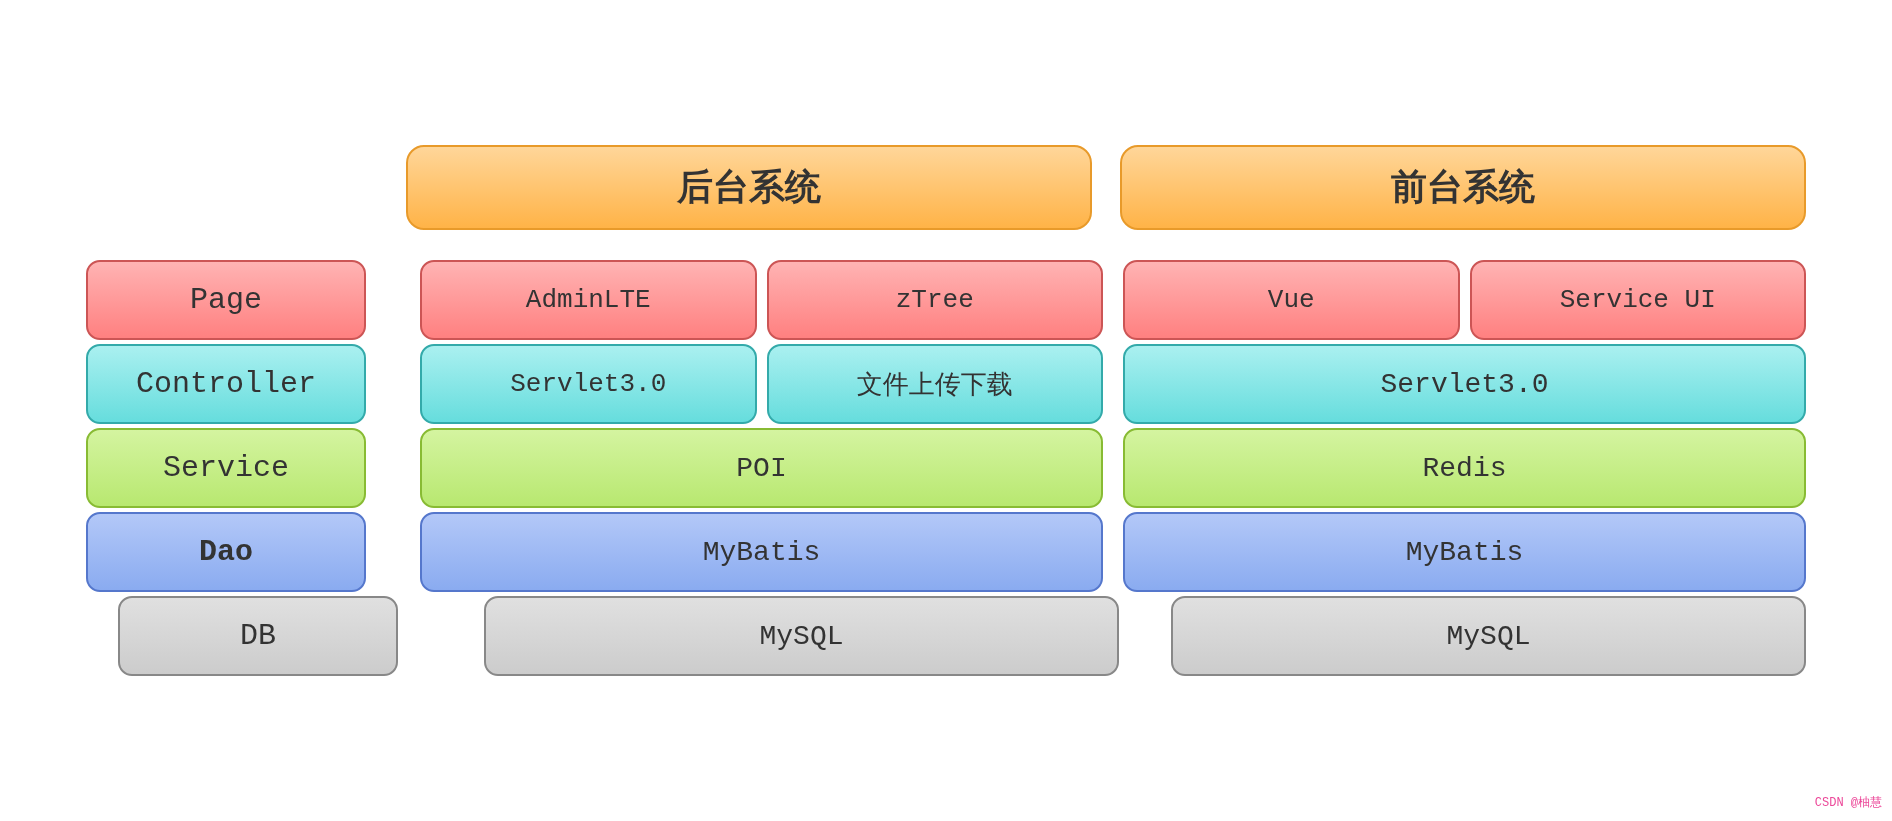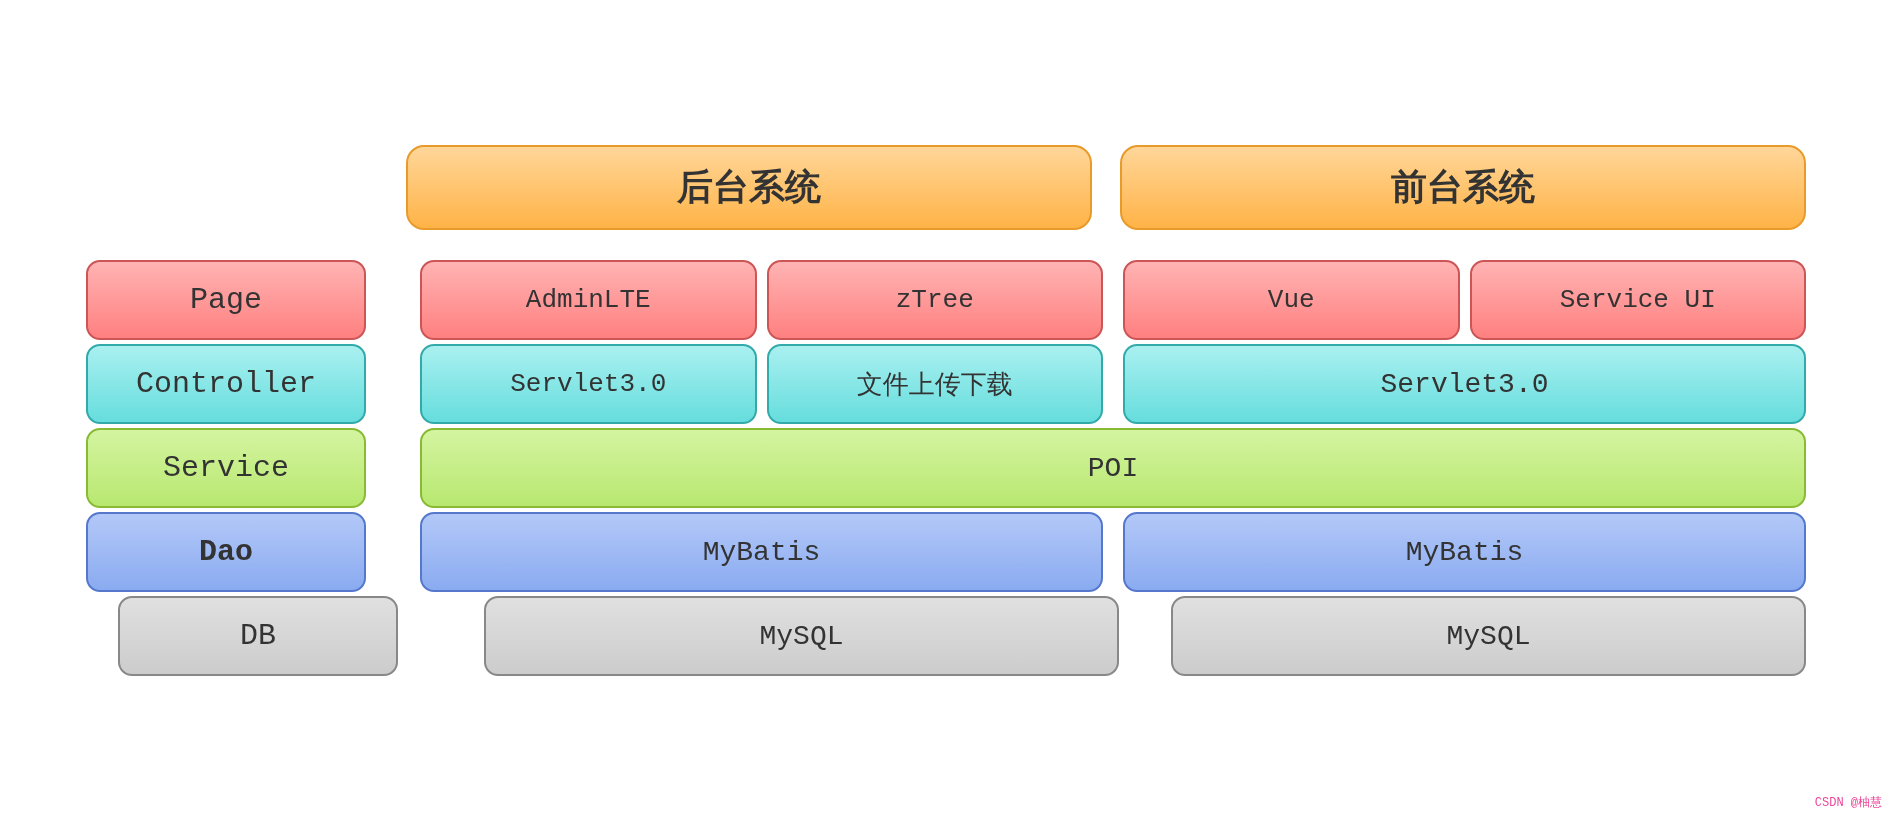--- a/index.html
+++ b/index.html
@@ -198,20 +198,23 @@
         </div>
         <div class="right-col">
           <div class="full-box box-controller">Servlet3.0</div>
         </div>
       </div>
       <div class="layer-row">
         <div class="left-label box-service">Service</div>
         <div class="middle-col">
           <div class="full-box box-service">POI</div>
         </div>
+        <div class="right-col">
+          <div class="full-box box-service">Redis</div>
+        </div>
       </div>
       <div class="layer-row">
         <div class="left-label box-dao">Dao</div>
         <div class="middle-col">
           <div class="full-box box-dao">MyBatis</div>
         </div>
         <div class="right-col">
           <div class="full-box box-dao">MyBatis</div>
         </div>
       </div>

